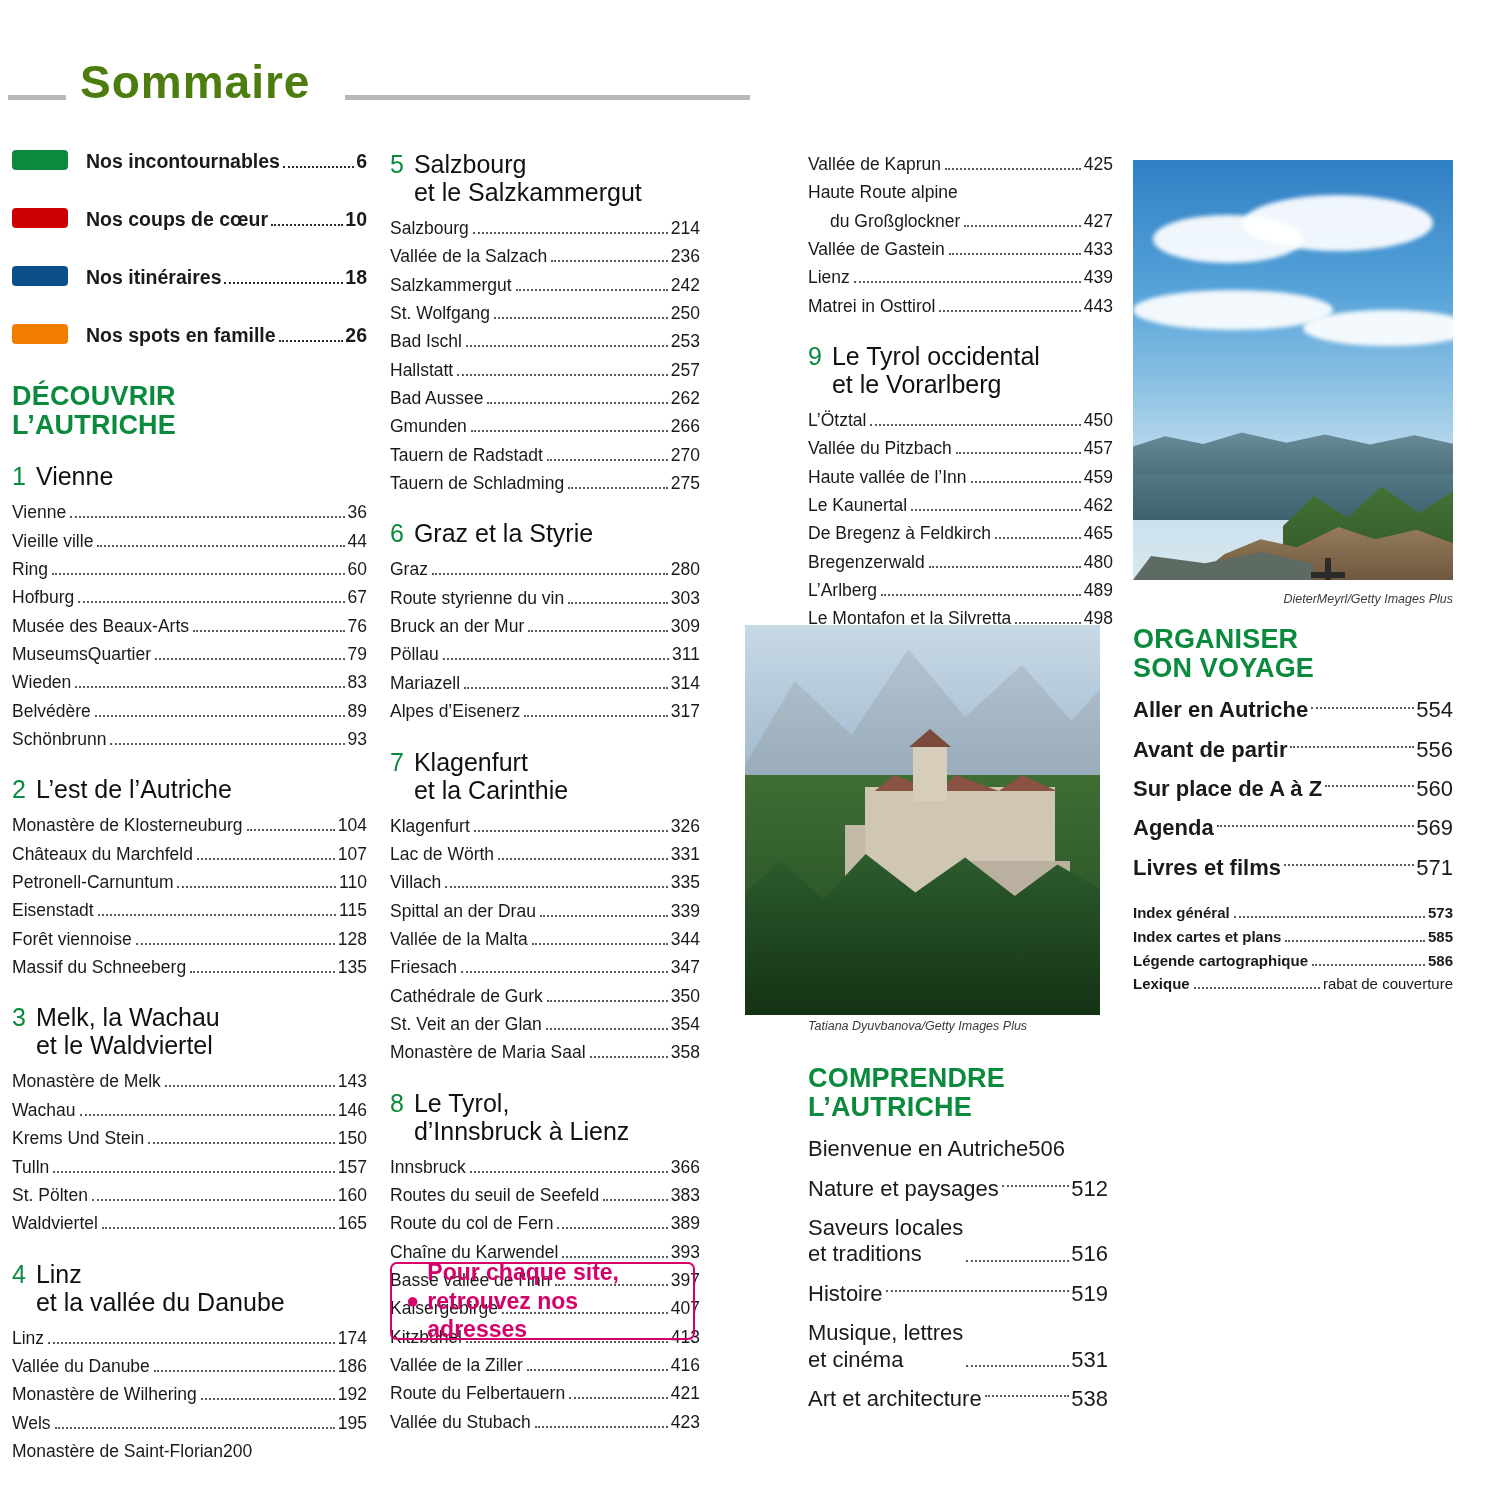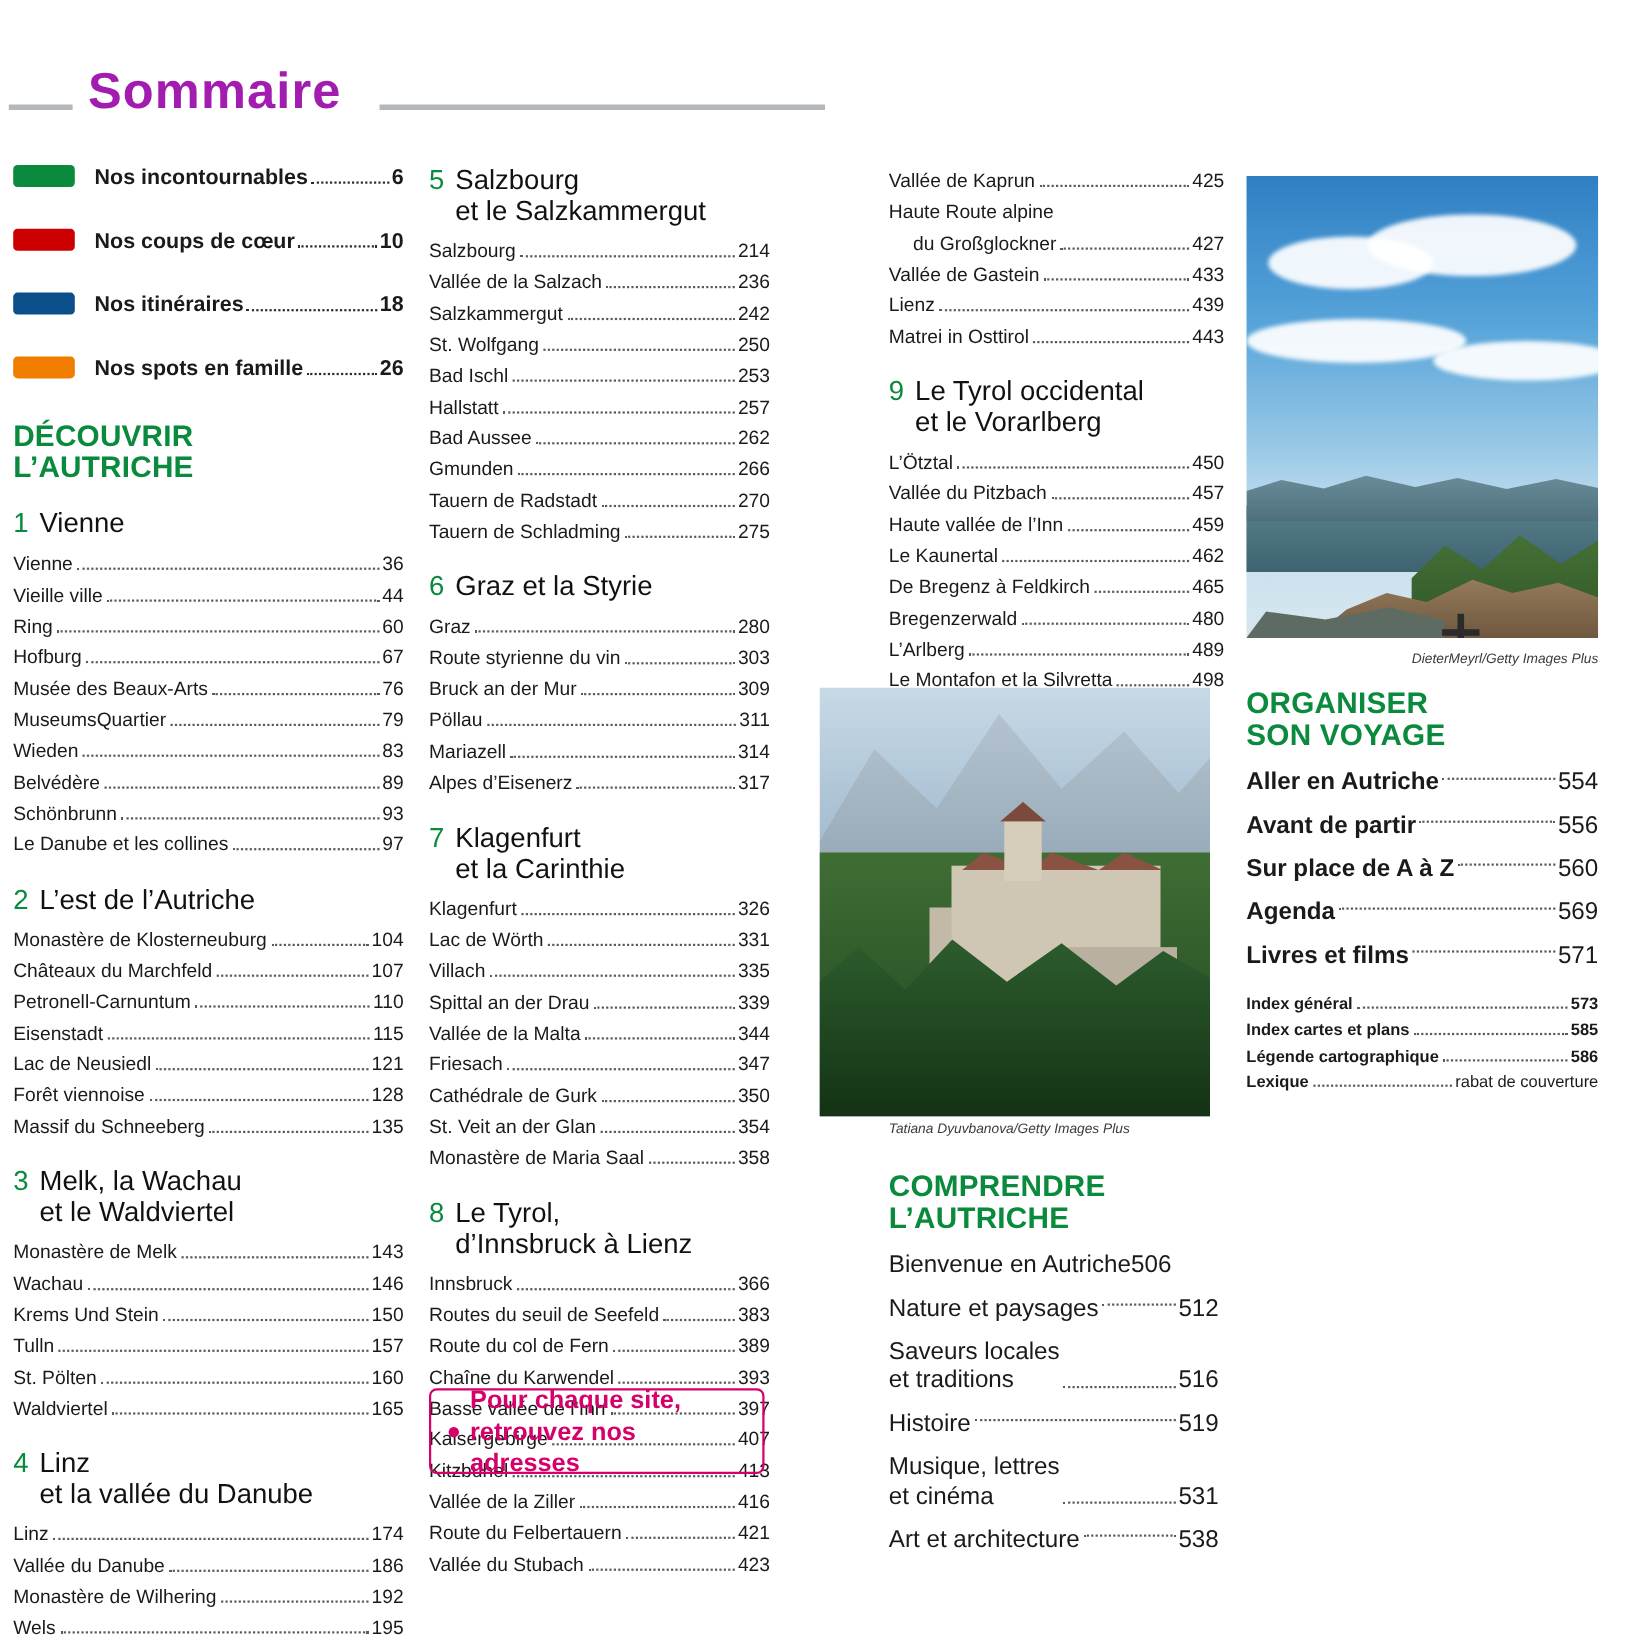--- a/index.html
+++ b/index.html
@@ -13,21 +13,21 @@
     overflow:hidden;
   }
 
   
   .header { position:absolute; left:0; top:55px; width:1500px; height:60px; }
   .header .rule-left {
     position:absolute; left:8px; top:40px; width:58px; height:5px; background:#b4b8bb;
   }
   .header .title {
     position:absolute; left:80px; top:0px;
-    font-size:46px; font-weight:bold; letter-spacing:1px; color:#a21caf;
+    font-size:46px; font-weight:bold; letter-spacing:1px; color:#4d7c0f;
   }
   .header .rule-right {
     position:absolute; left:345px; top:40px; width:405px; height:5px; background:#b4b8bb;
   }
 
   
   .col { position:absolute; top:150px; }
   .col1 { left:12px;  width:355px; }
   .col2 { left:390px; width:310px; }
   .col3 { left:808px; width:305px; }
@@ -224,25 +224,20 @@
     <div class="toc-row">
         <span class="toc-label">Belvédère</span>
         <span class="toc-dots"></span>
         <span class="toc-page">89</span>
       </div>
     <div class="toc-row">
         <span class="toc-label">Schönbrunn</span>
         <span class="toc-dots"></span>
         <span class="toc-page">93</span>
       </div>
-    <div class="toc-row">
-        <span class="toc-label">Le Danube et les collines</span>
-        <span class="toc-dots"></span>
-        <span class="toc-page">97</span>
-      </div>
   </div>
 
   <div class="chap">
     <span class="chap-num">2</span>
     <span class="chap-title">L’est de l’Autriche</span>
   </div>
   <div class="toc">
     <div class="toc-row">
         <span class="toc-label">Monastère de Klosterneuburg</span>
         <span class="toc-dots"></span>
@@ -255,25 +250,20 @@
       </div>
     <div class="toc-row">
         <span class="toc-label">Petronell-Carnuntum</span>
         <span class="toc-dots"></span>
         <span class="toc-page">110</span>
       </div>
     <div class="toc-row">
         <span class="toc-label">Eisenstadt</span>
         <span class="toc-dots"></span>
         <span class="toc-page">115</span>
-      </div>
-    <div class="toc-row">
-        <span class="toc-label">Lac de Neusiedl</span>
-        <span class="toc-dots"></span>
-        <span class="toc-page">121</span>
       </div>
     <div class="toc-row">
         <span class="toc-label">Forêt viennoise</span>
         <span class="toc-dots"></span>
         <span class="toc-page">128</span>
       </div>
     <div class="toc-row">
         <span class="toc-label">Massif du Schneeberg</span>
         <span class="toc-dots"></span>
         <span class="toc-page">135</span>

